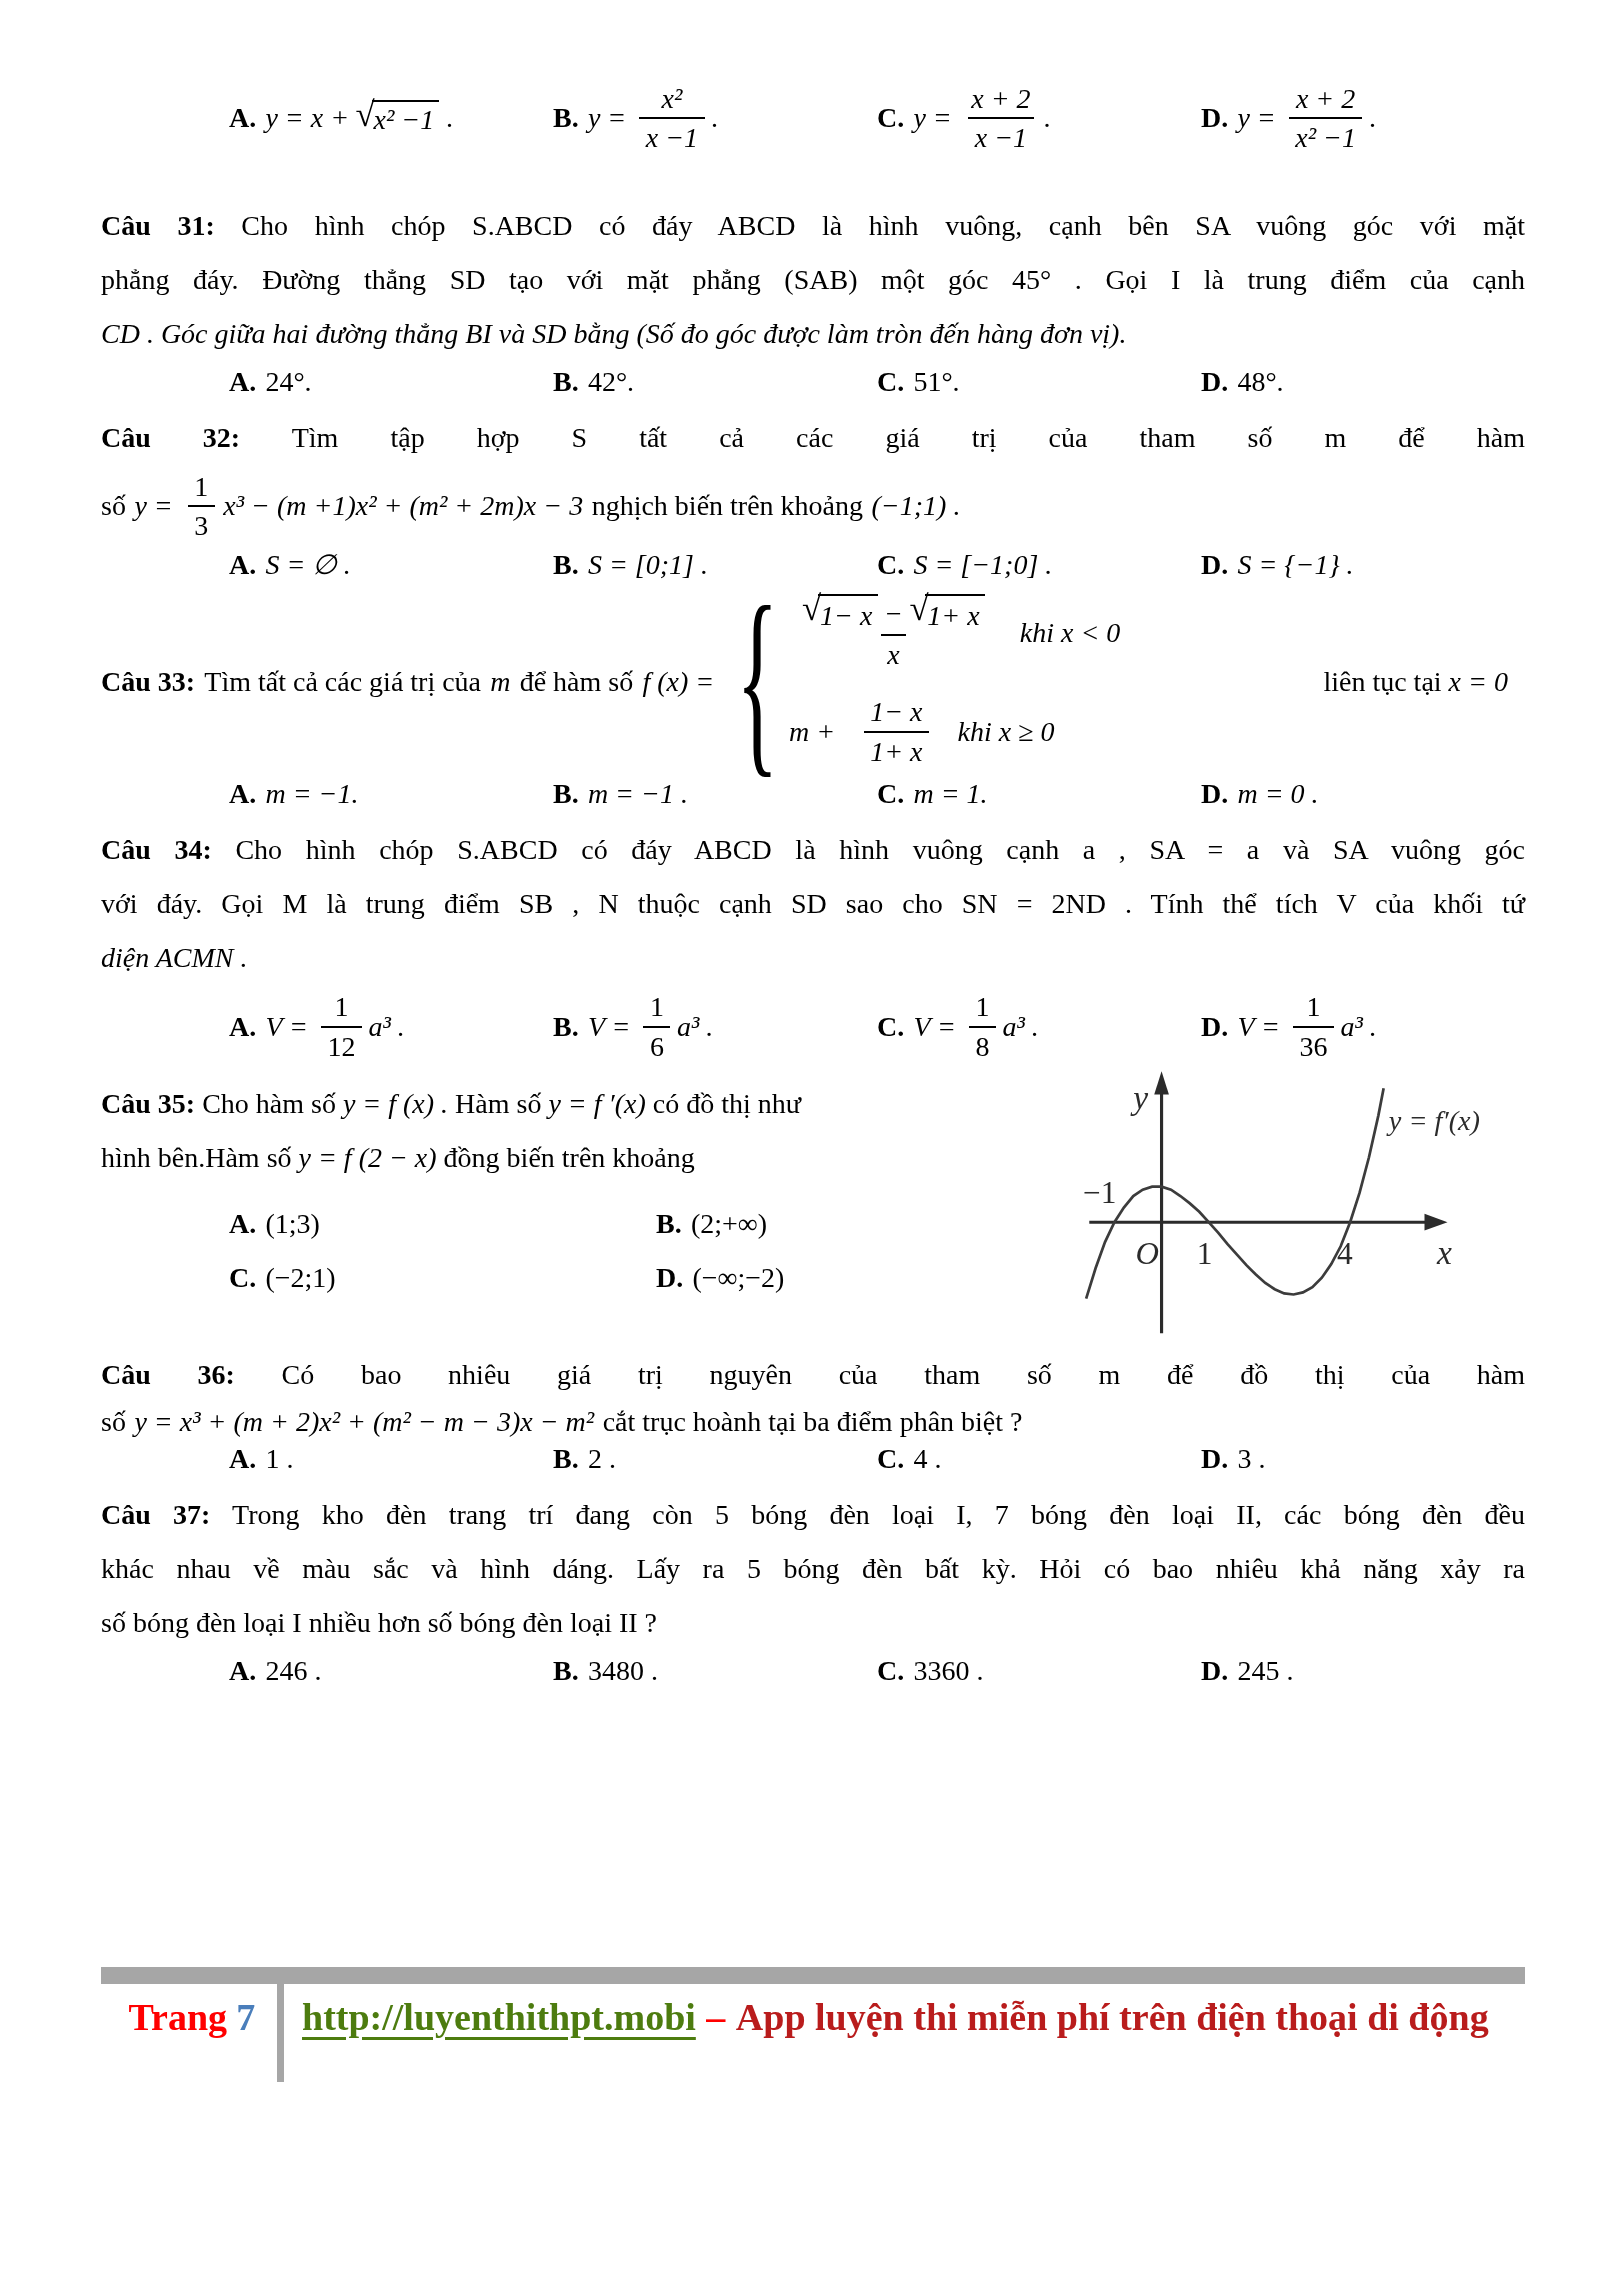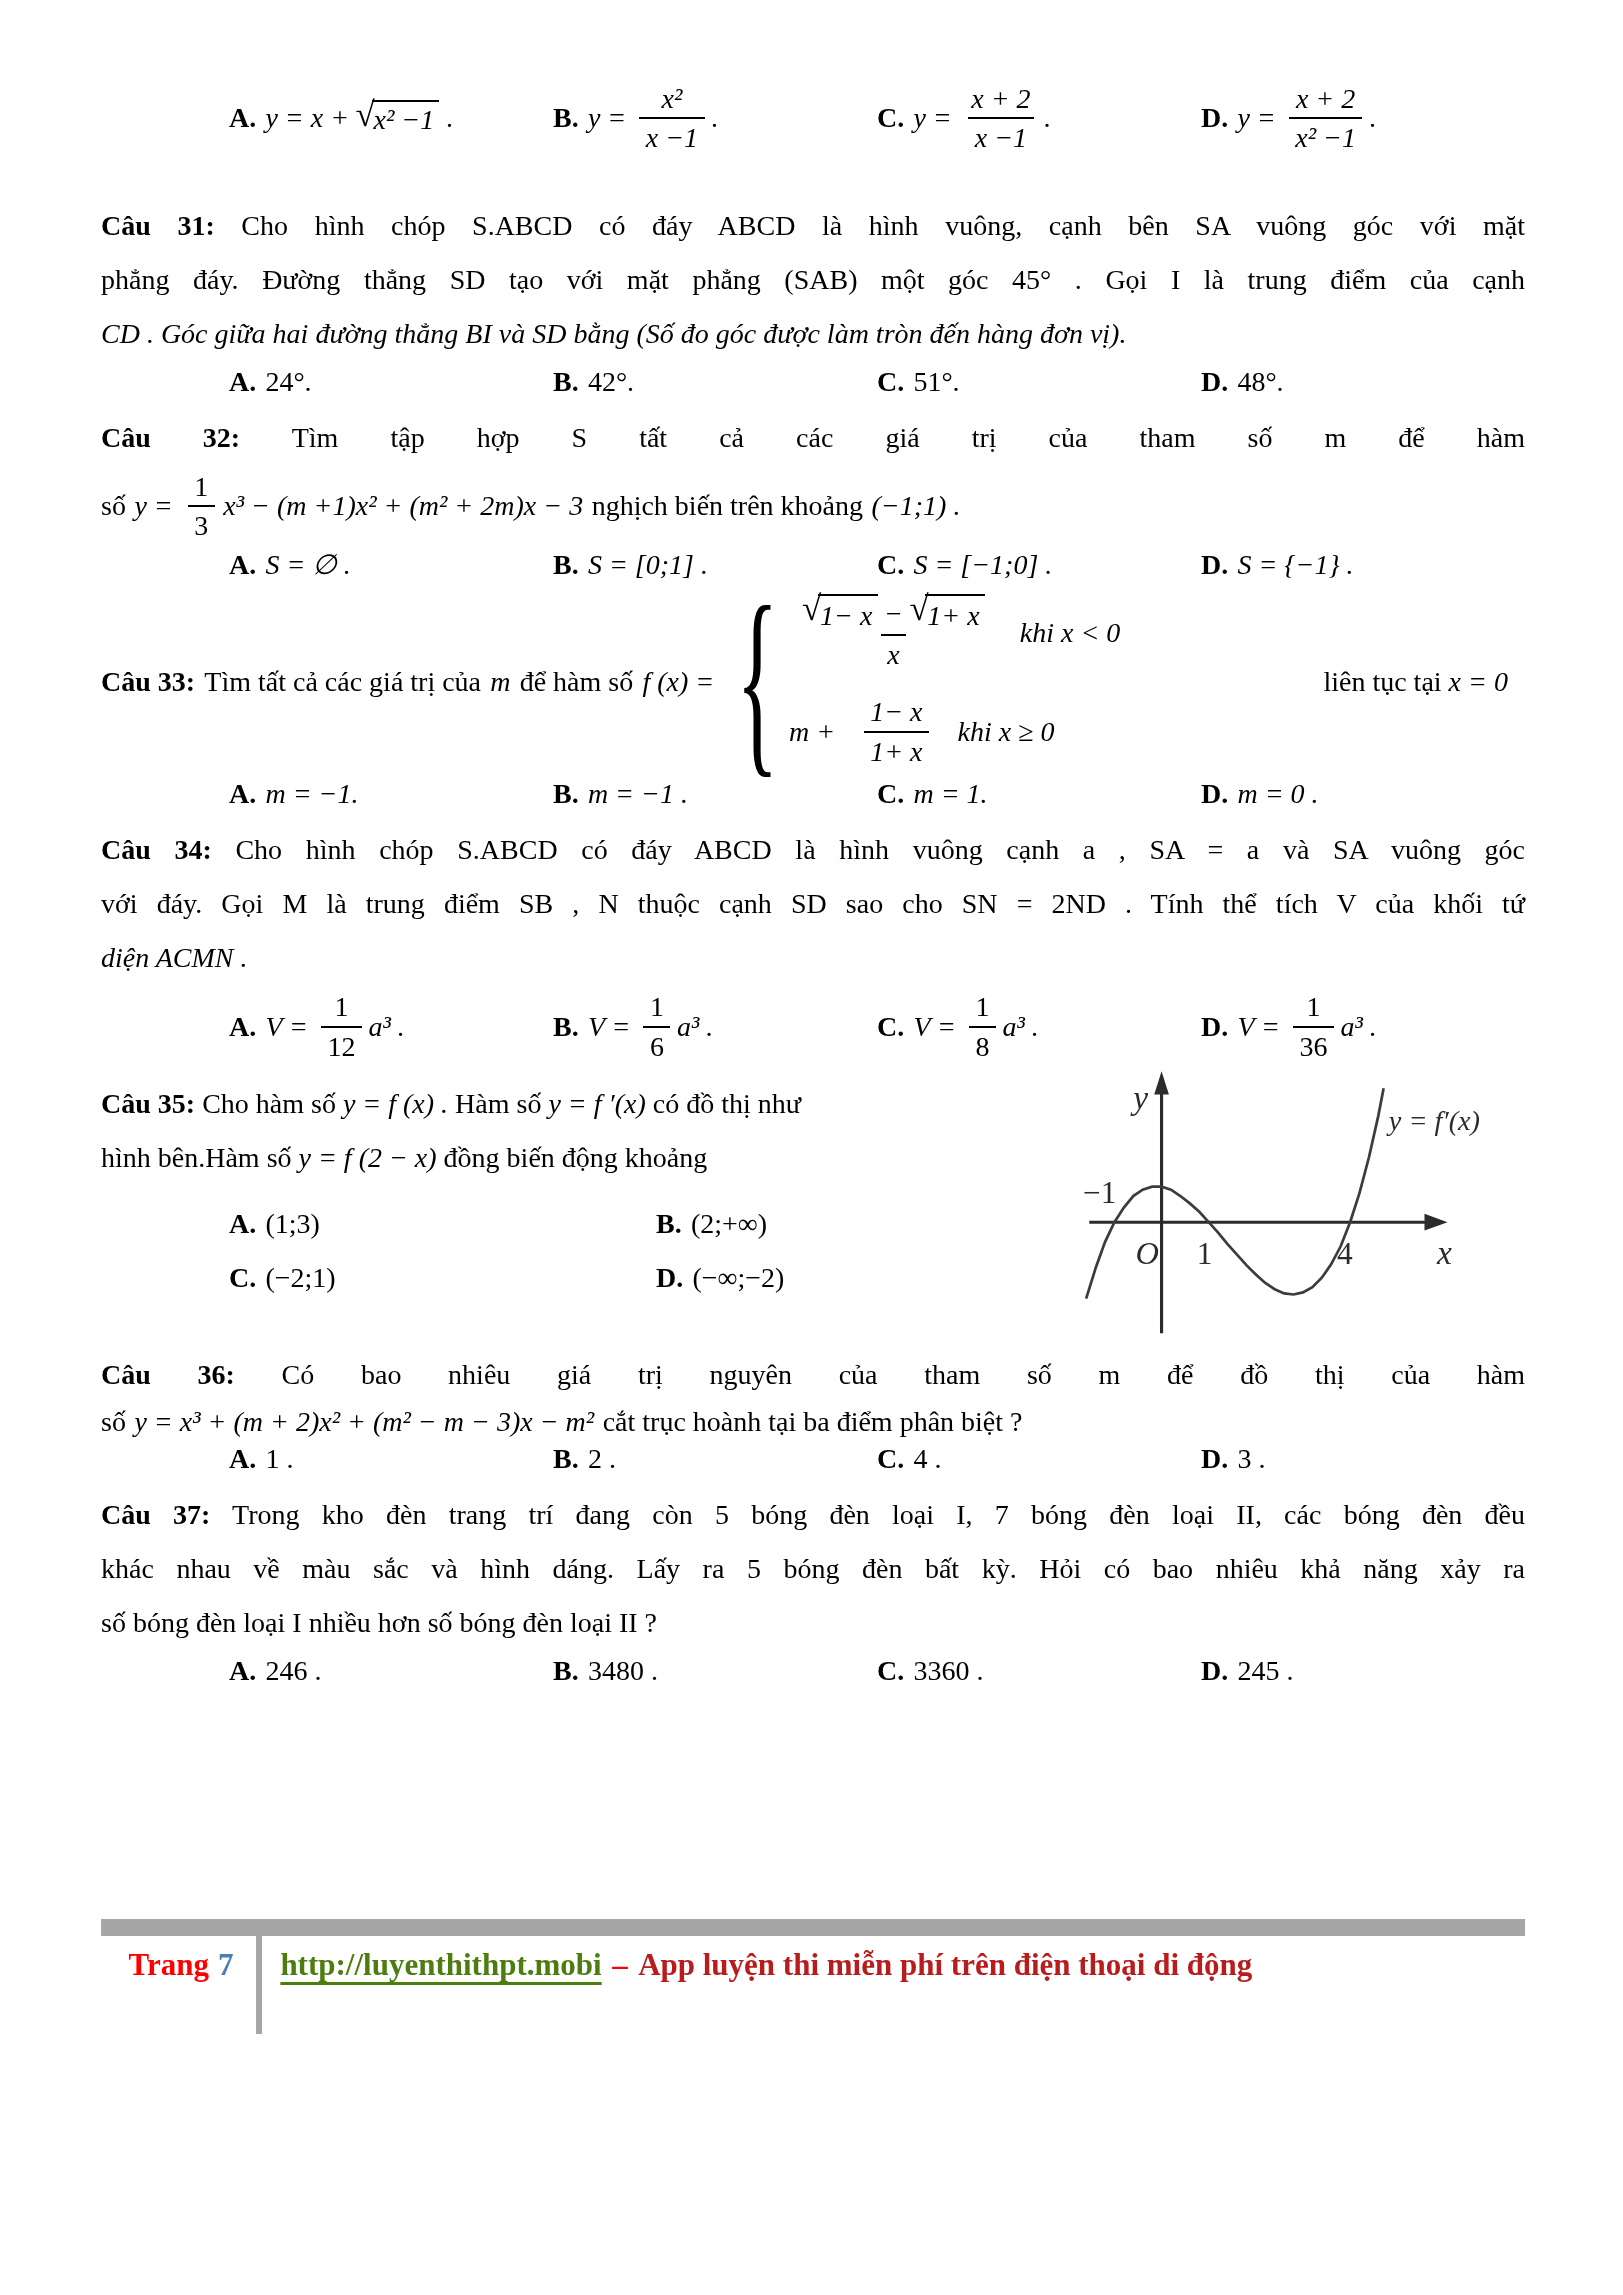--- a/index.html
+++ b/index.html
@@ -53,21 +53,21 @@
   
   .q35wrap { display:flex; align-items:flex-start; }
   .q35left { width:982px; }
   .q35right { flex:1; display:flex; justify-content:flex-end; padding-right:30px; margin-top:-11.8px; }
   .q35opts { margin-top:23.6px; }
   .q35opts .optrow { margin-bottom:22px; }
 
   .graph-svg text { font-family:"Liberation Serif","DejaVu Serif",serif; }
 
   
-  .footer { position:absolute; left:101px; top:1919px; width:1424px; font-size:31px; font-weight:bold; }
+  .footer { position:absolute; left:101px; top:1967px; width:1424px; font-size:38px; font-weight:bold; }
   .fbar { height:17px; background:#a6a6a6; }
   .frow { display:flex; align-items:flex-start; padding-top:10.5px; }
   .ftrang { color:#ff0000; margin-left:27.5px; }
   .fnum { color:#4a7ebb; margin-left:9.2px; }
   .fvbar { width:6.5px; height:98px; background:#a6a6a6; margin:-10.5px 18.3px 0 22px; flex:0 0 auto; }
   .flink { color:#4d7c0f; text-decoration:underline; text-decoration-thickness:2.6px; text-underline-offset:6.5px; cursor:pointer; }
   .fdash { color:#ff0000; margin:0 10.5px; }
   .ftag { color:#b91c1c; }
 </style>
 </head>
@@ -300,21 +300,21 @@
           <b class="qlabel">Câu 35:</b>
           <span>Cho hàm số</span>
           <span class="it">y = f (x) .</span>
           <span>Hàm số</span>
           <span class="it">y = f ′(x)</span>
           <span>có đồ thị như</span>
         </div>
         <div class="line">
           <span>hình bên.Hàm số</span>
           <span class="it">y = f (2 − x)</span>
-          <span>đồng biến động khoảng</span>
+          <span>đồng biến trên khoảng</span>
         </div>
         <div class="q35opts">
           <div class="optrow">
             <div class="opt wide">
                 <span class="letter">A.</span>
                 <span>(1;3)</span>
               </div>
             <div class="opt wide">
                 <span class="letter">B.</span>
                 <span>(2;+∞)</span>

